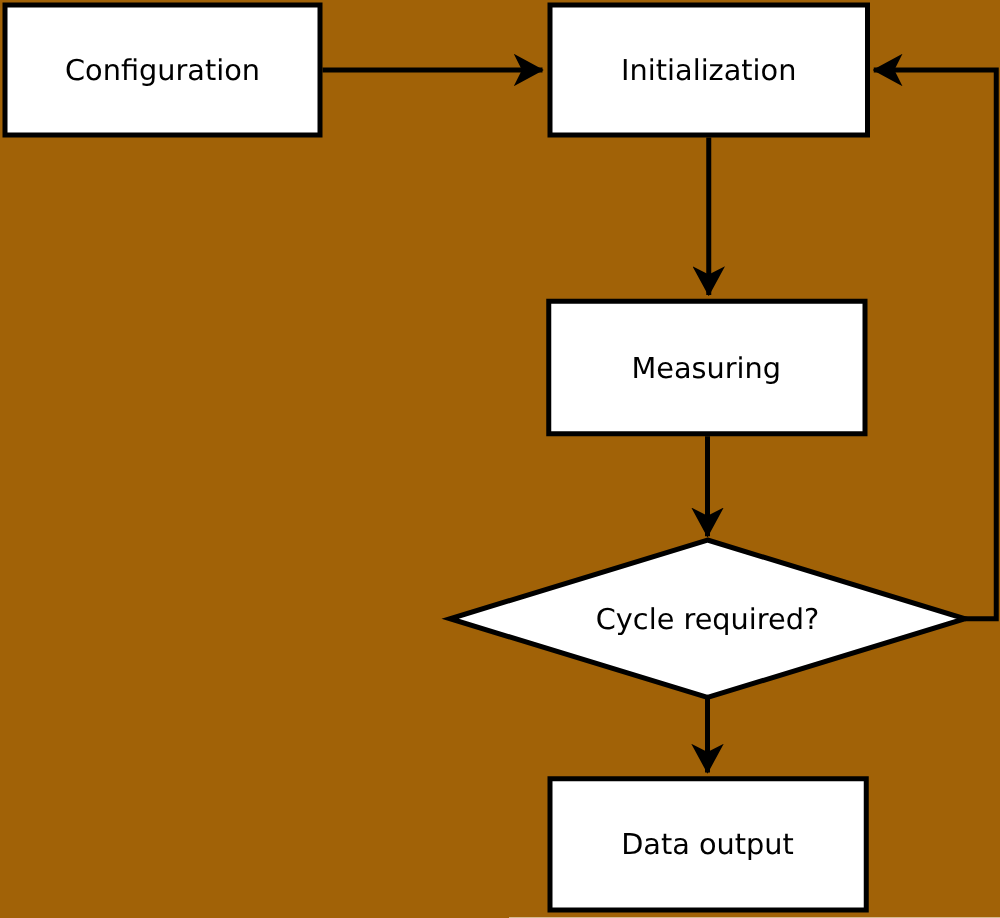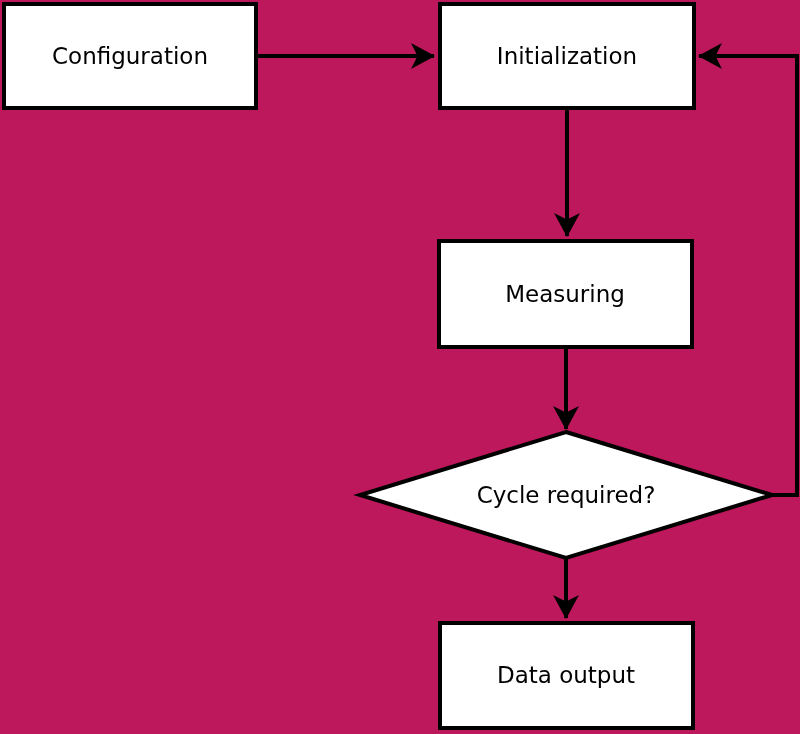--- a/index.html
+++ b/index.html
@@ -4,21 +4,21 @@
 <style>
   html, body {
     margin: 0;
     padding: 0;
     background: #ffffff;
   }
   .canvas {
     position: relative;
     width: 800px;
     height: 734px;
-    background: #be185d;
+    background: #a16207;
     overflow: hidden;
   }
   svg {
     display: block;
   }
   .node-label {
     font-family: "DejaVu Sans", "Liberation Sans", sans-serif;
     font-size: 23px;
     fill: #000000;
     text-anchor: middle;

